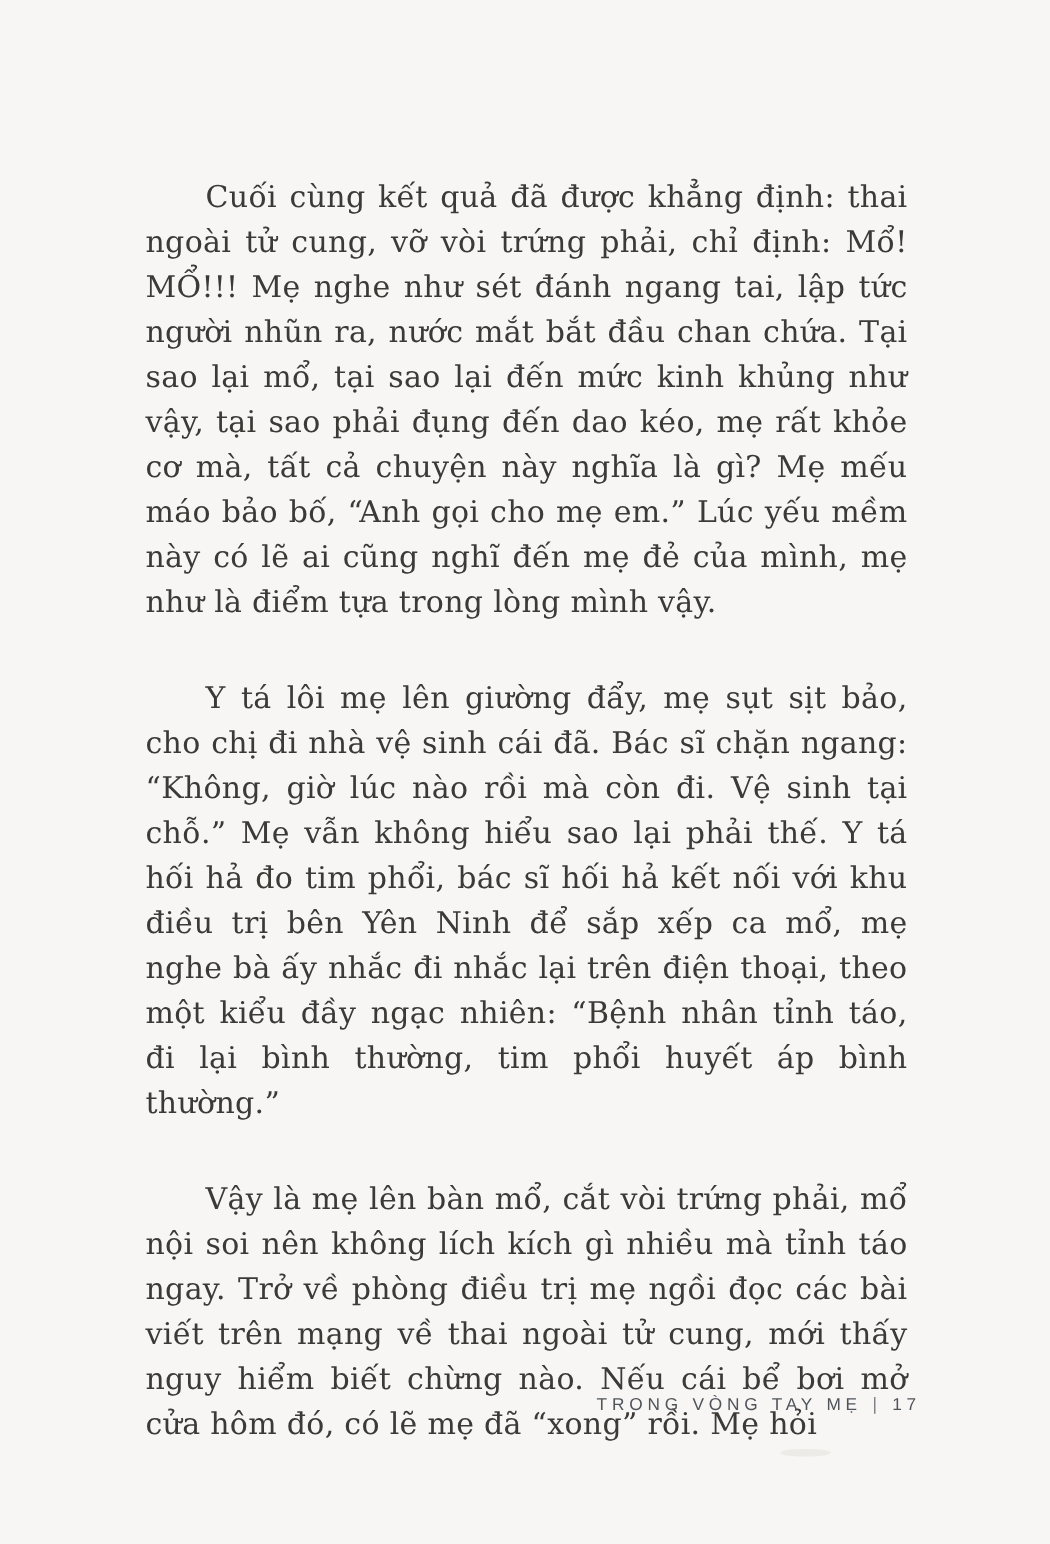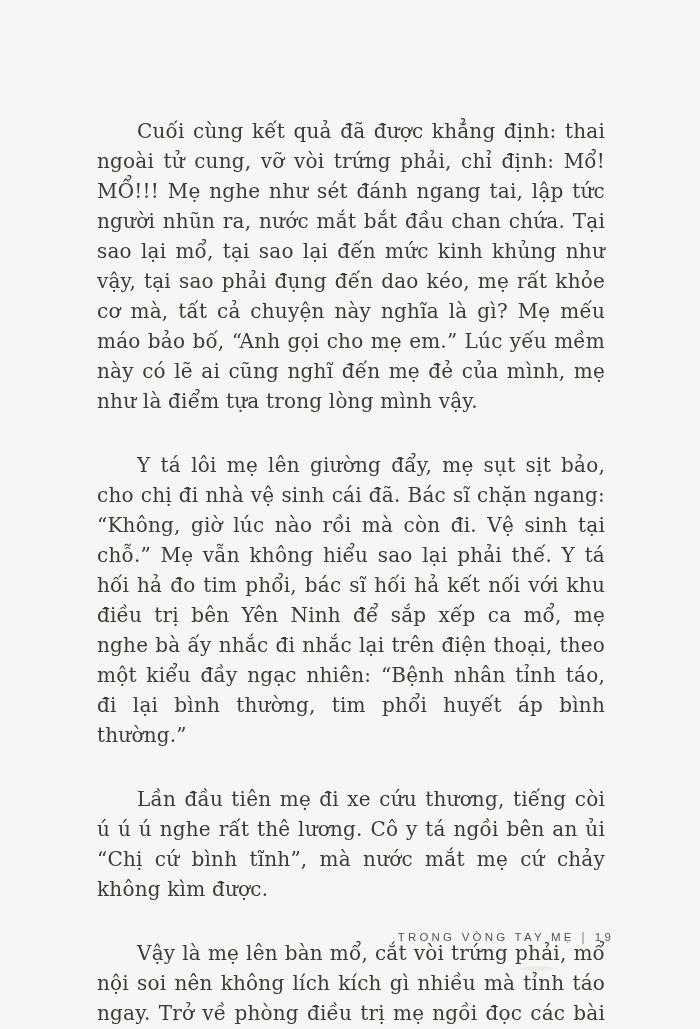--- a/index.html
+++ b/index.html
@@ -61,23 +61,22 @@
   }
 </style>
 </head>
 <body>
 
 <div class="page">
 
   <main class="text-block">
     <p class="indent">Cuối cùng kết quả đã được khẳng định: thai ngoài tử cung, vỡ vòi trứng phải, chỉ định: Mổ! MỔ!!! Mẹ nghe như sét đánh ngang tai, lập tức người nhũn ra, nước mắt bắt đầu chan chứa. Tại sao lại mổ, tại sao lại đến mức kinh khủng như vậy, tại sao phải đụng đến dao kéo, mẹ rất khỏe cơ mà, tất cả chuyện này nghĩa là gì? Mẹ mếu máo bảo bố, “Anh gọi cho mẹ em.” Lúc yếu mềm này có lẽ ai cũng nghĩ đến mẹ đẻ của mình, mẹ như là điểm tựa trong lòng mình vậy.</p>
     <p class="indent">Y tá lôi mẹ lên giường đẩy, mẹ sụt sịt bảo, cho chị đi nhà vệ sinh cái đã. Bác sĩ chặn ngang: “Không, giờ lúc nào rồi mà còn đi. Vệ sinh tại chỗ.” Mẹ vẫn không hiểu sao lại phải thế. Y tá hối hả đo tim phổi, bác sĩ hối hả kết nối với khu điều trị bên Yên Ninh để sắp xếp ca mổ, mẹ nghe bà ấy nhắc đi nhắc lại trên điện thoại, theo một kiểu đầy ngạc nhiên: “Bệnh nhân tỉnh táo, đi lại bình thường, tim phổi huyết áp bình thường.”</p>
-    <p class="indent">Lần đầu tiên mẹ đi xe cứu thương, tiếng còi ú ú ú nghe rất thê lương. Cô y tá ngồi bên an ủi “Chị cứ bình tĩnh”, mà nước mắt mẹ cứ chảy không kìm được.</p>
     <p class="indent">Vậy là mẹ lên bàn mổ, cắt vòi trứng phải, mổ nội soi nên không lích kích gì nhiều mà tỉnh táo ngay. Trở về phòng điều trị mẹ ngồi đọc các bài viết trên mạng về thai ngoài tử cung, mới thấy nguy hiểm biết chừng nào. Nếu cái bể bơi mở cửa hôm đó, có lẽ mẹ đã “xong” rồi. Mẹ hỏi</p>
   </main>
 
   <div class="smudge"></div>
 
   <footer class="page-footer">
-    <span>TRONG VÒNG TAY MẸ</span><span class="sep">|</span><span>19</span>
+    <span>TRONG VÒNG TAY MẸ</span><span class="sep">|</span><span>17</span>
   </footer>
 
 </div>
 
 </body></html>

